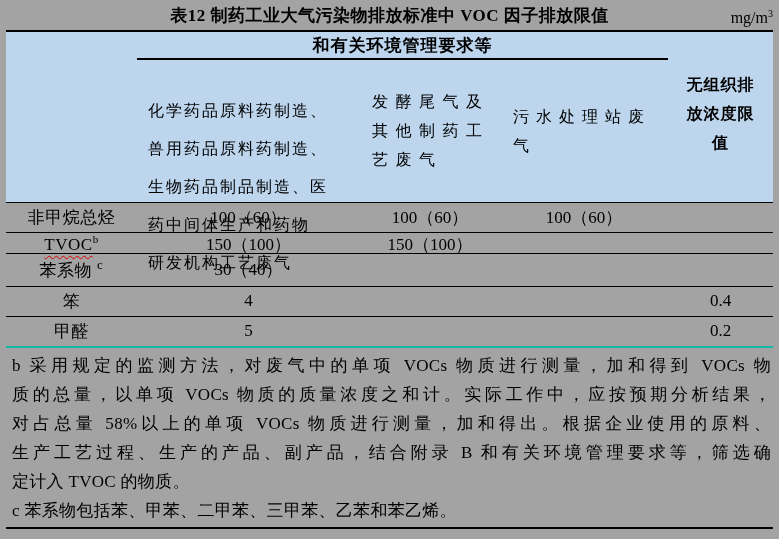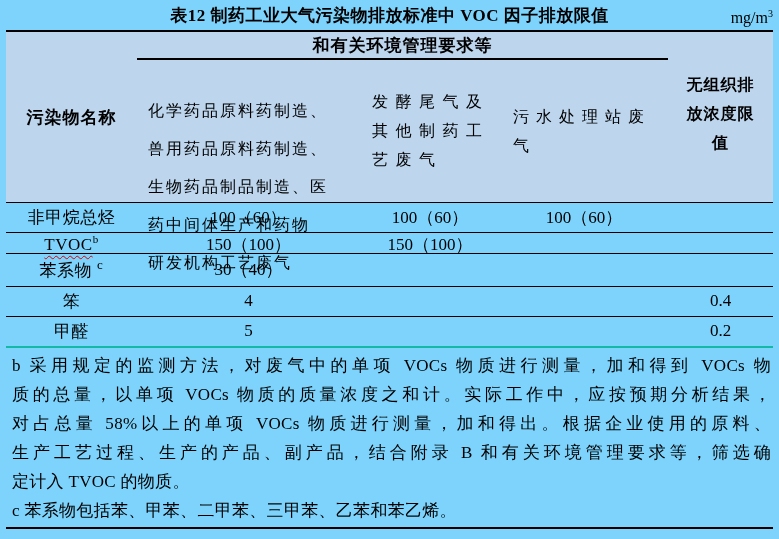--- a/index.html
+++ b/index.html
@@ -1,18 +1,18 @@
 <!DOCTYPE html>
 <html><head>
 <meta charset="utf-8">
 <style>
   * { margin: 0; padding: 0; box-sizing: border-box; }
   html, body { background: #ffffff; }
   body { font-family: "Liberation Serif", "DejaVu Serif", serif; color: #000; }
-  .page { position: relative; width: 779px; height: 539px; background: #7dd3fc; overflow: hidden; }
+  .page { position: relative; width: 779px; height: 539px; background: #a3a3a3; overflow: hidden; }
 
   
   .title-row { position: relative; height: 30px; margin: 0 6px; display: flex; align-items: center; justify-content: center; }
   .title-text { font-size: 17px; font-weight: 700; letter-spacing: 0.5px; }
   .unit { position: absolute; right: 0; bottom: 3px; font-size: 16px; font-weight: 400; }
   .unit sup { font-size: 10px; }
 
   
   .tbl { margin: 0 6px; border-top: 2px solid #000; }
   .grid5 { display: grid; grid-template-columns: 131px 223px 140px 168px 105px; }
@@ -52,21 +52,20 @@
 <div class="page">
 
   <div class="title-row">
     <span class="title-text">表12 制药工业大气污染物排放标准中 VOC 因子排放限值</span>
     <span class="unit"><span>mg/m</span><sup>3</sup></span>
   </div>
 
   <div class="tbl">
 
     <div class="thead grid5">
-      <div class="h-pollutant">污染物名称</div>
       <div class="h-stack">和有关环境管理要求等</div>
       <div class="h-sub h-chem">化学药品原料药制造、
 兽用药品原料药制造、
 生物药品制品制造、医
 药中间体生产和药物
 研发机构工艺废气</div>
       <div class="h-sub h-ferment">发酵尾气及
 其他制药工
 艺废气</div>
       <div class="h-sub h-wastewater">污水处理站废

